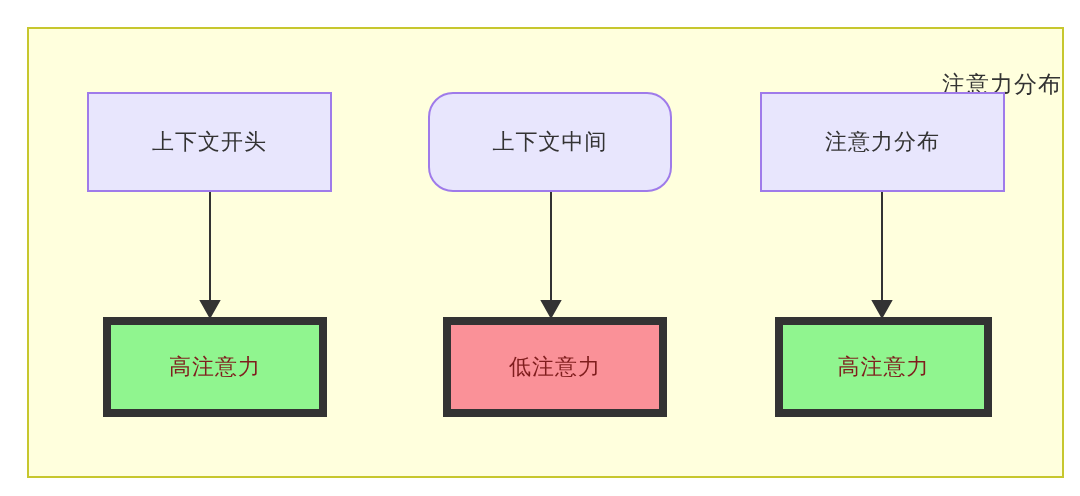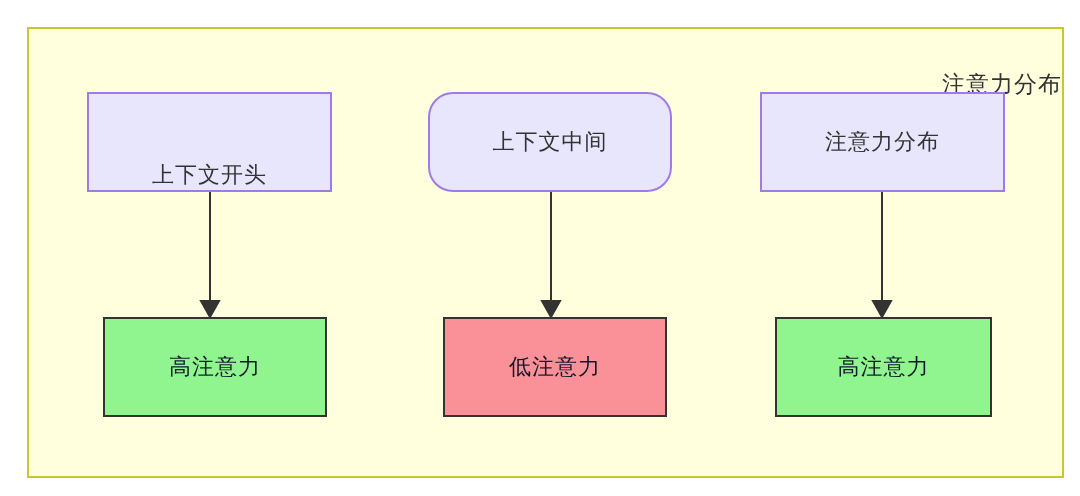--- a/index.html
+++ b/index.html
@@ -50,36 +50,36 @@
     background: #e8e6fd;
     border: 2px solid #9f7bea;
     box-sizing: border-box;
     display: flex;
     align-items: center;
     justify-content: center;
     font-size: 22px;
     color: #333333;
     letter-spacing: 1px;
   }
-  #ctx-0 { left: 87px;  width: 245px; align-items: flex-end; }
+  #ctx-0 { left: 87px;  width: 245px; }
   #ctx-1 { left: 428px; width: 244px; border-radius: 25px; }
   #ctx-2 { left: 760px; width: 245px; }
 
   
   .att-box {
     position: absolute;
     top: 317px;
     height: 100px;
-    border: 2px solid #14b8a6;
+    border: 8px solid #14b8a6;
     box-sizing: border-box;
     display: flex;
     align-items: center;
     justify-content: center;
     font-size: 22px;
-    color: #0f172a;
+    color: #7f1d1d;
     letter-spacing: 1px;
   }
   #att-0 { left: 103px; width: 224px; }
   #att-1 { left: 443px; width: 224px; }
   #att-2 { left: 775px; width: 217px; }
 
   
   #arrow-layer {
     position: absolute;
     left: 0;

